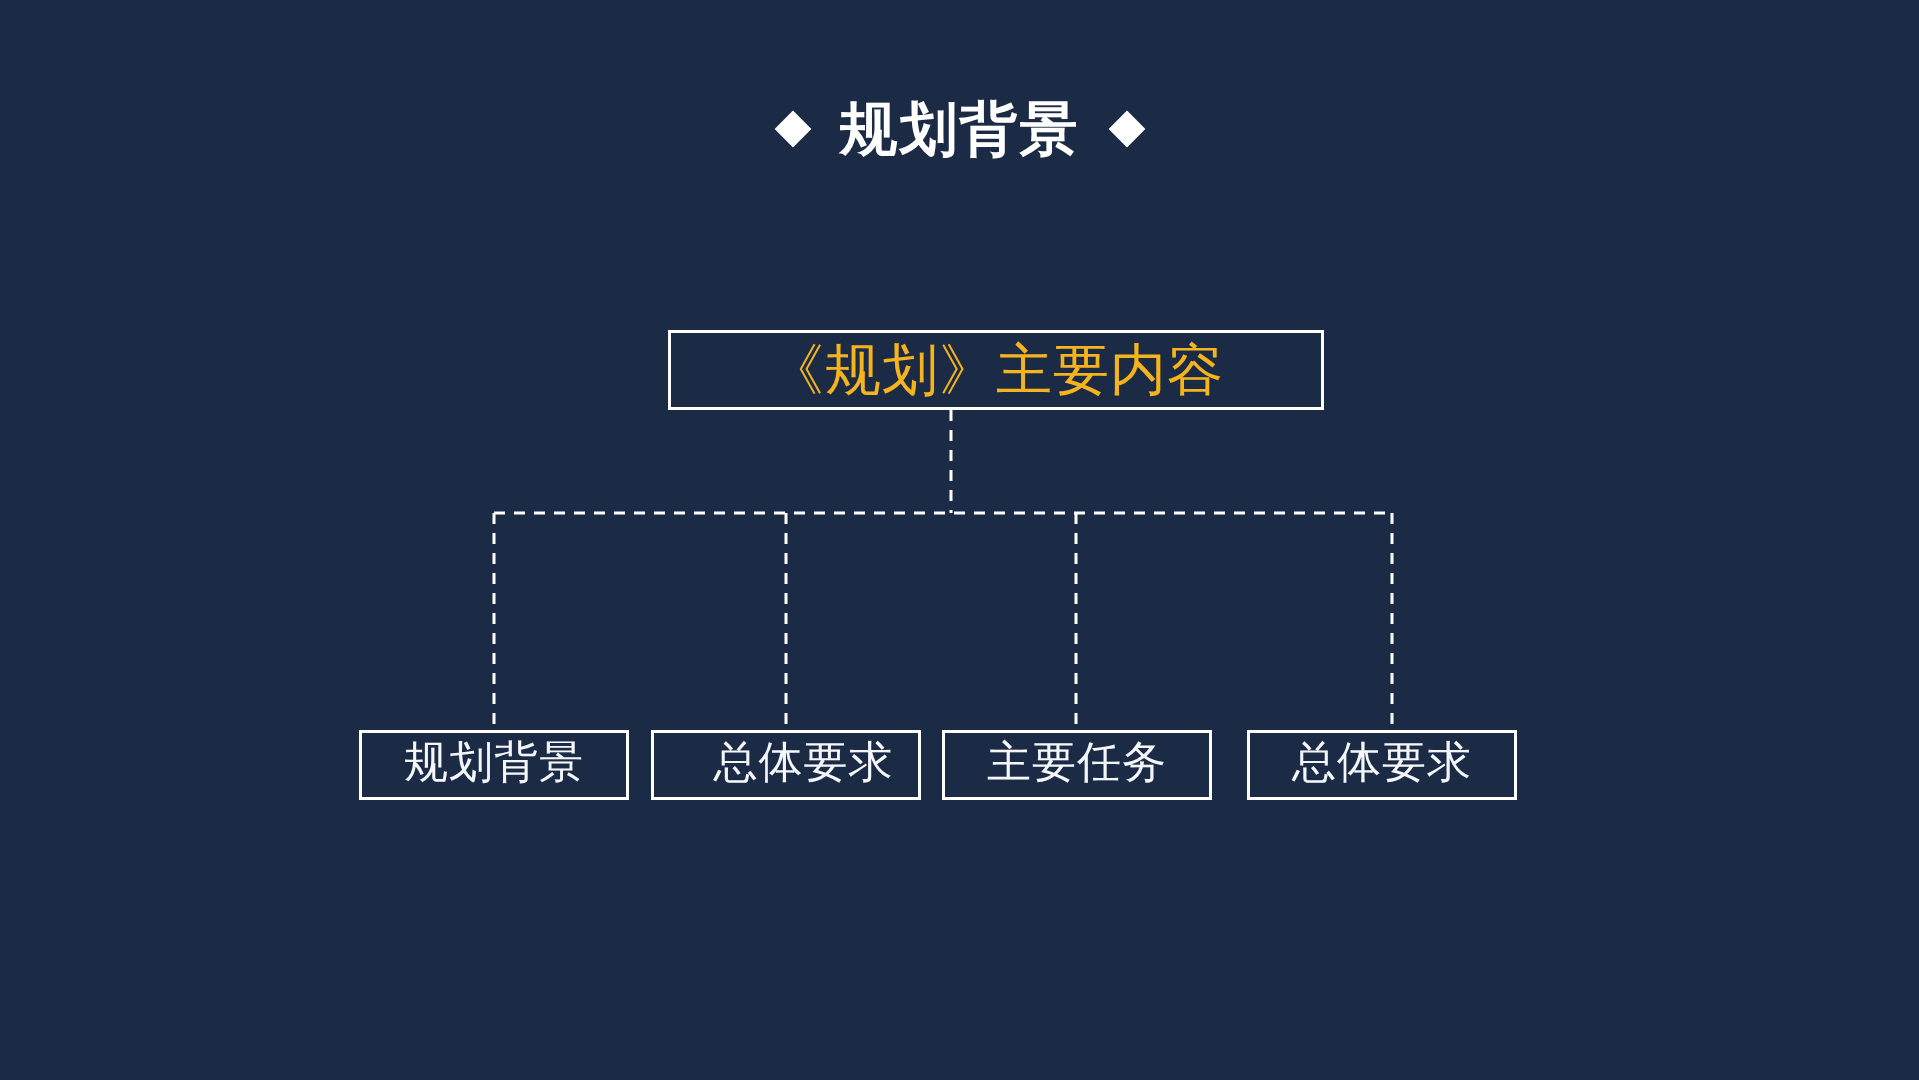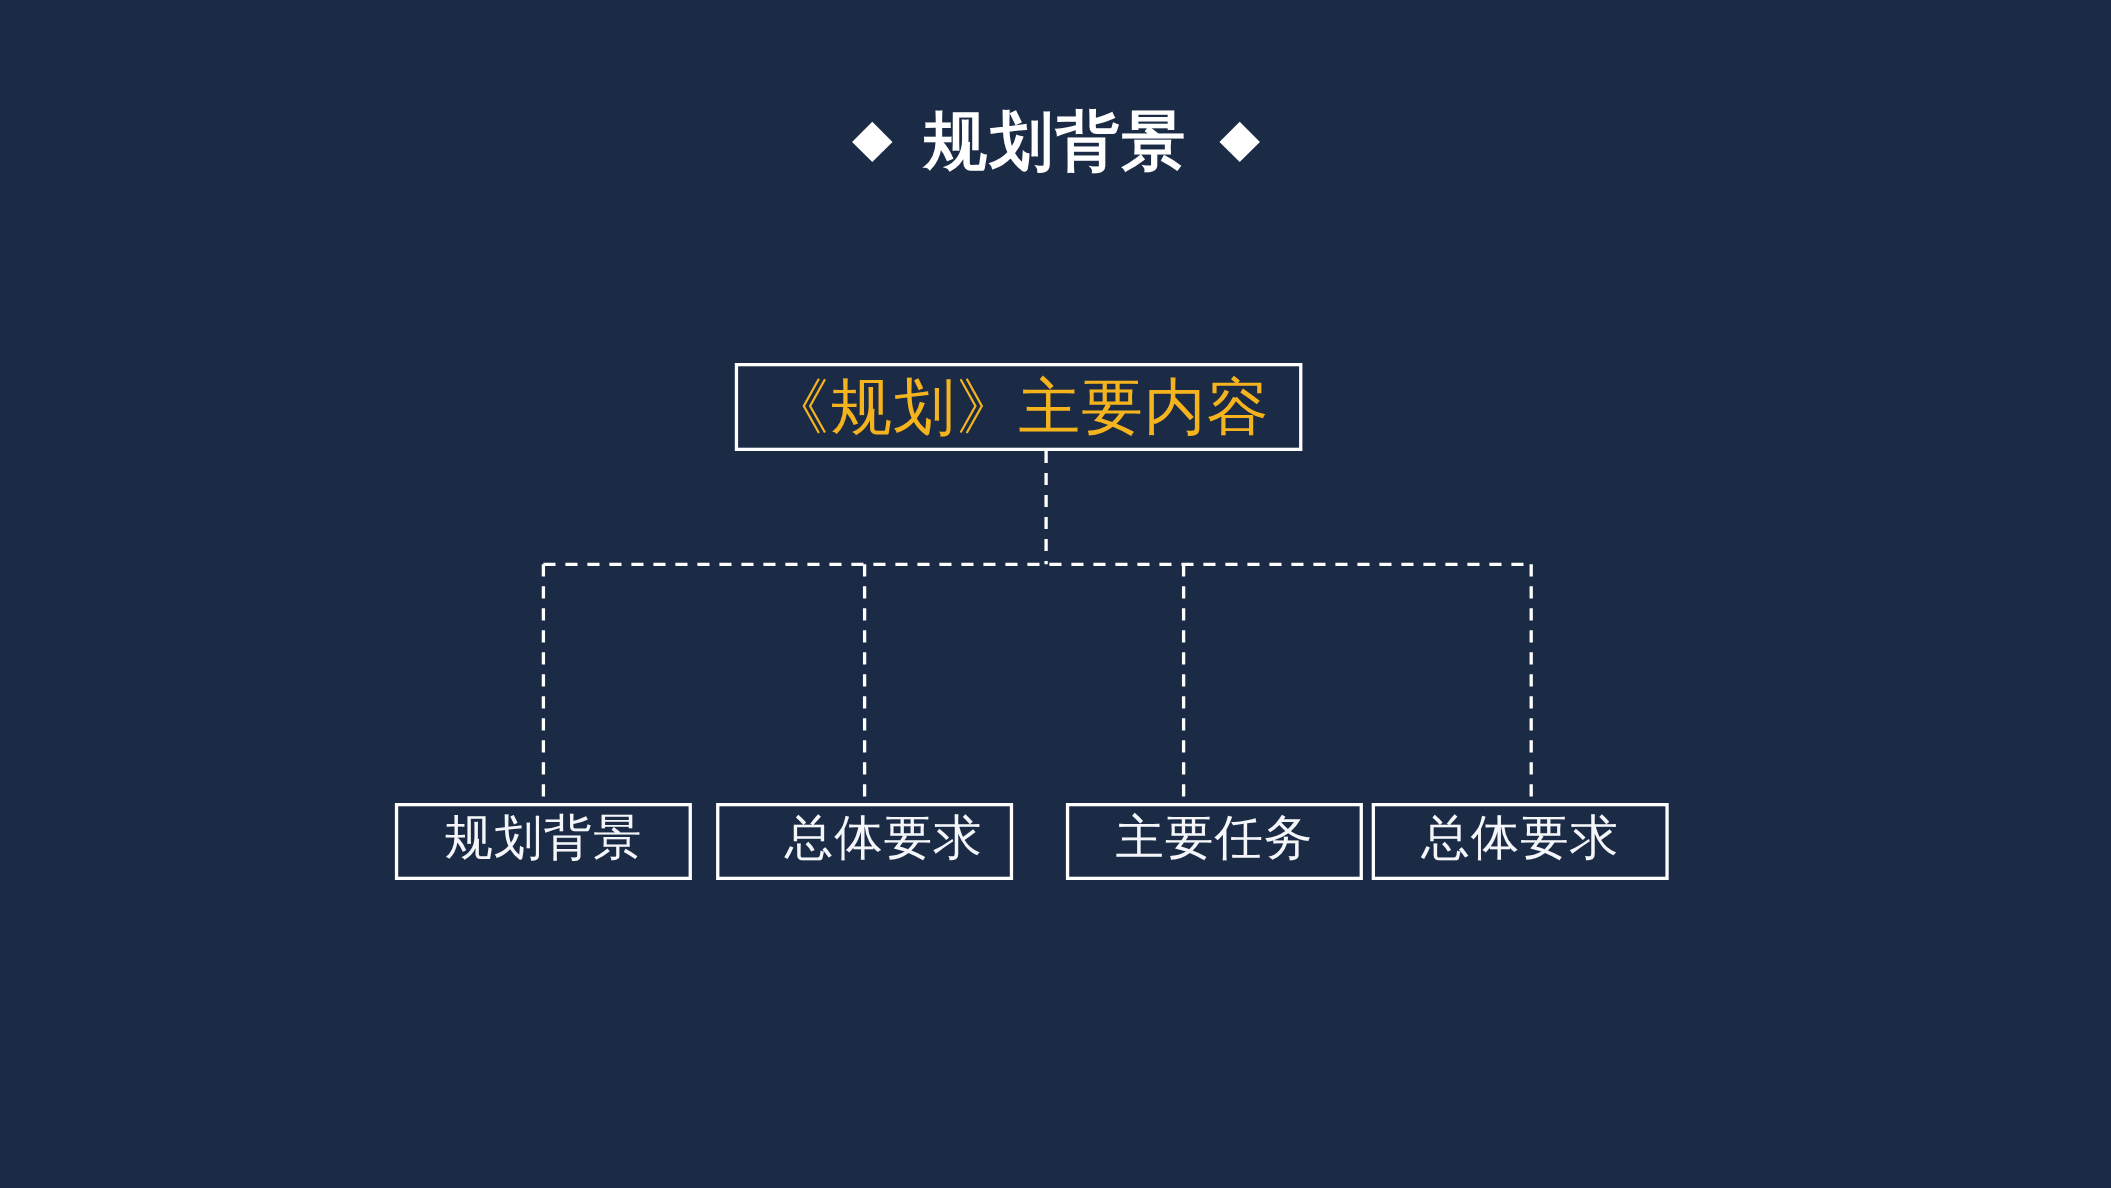--- a/index.html
+++ b/index.html
@@ -70,21 +70,21 @@
     background: transparent;
   }
   .node-label {
     white-space: nowrap;
     line-height: 1;
   }
 
   .root-node {
     left: 668px;
     top: 330px;
-    width: 516px;
+    width: 656px;
     height: 80px;
   }
   .root-node .node-label {
     font-size: 56px;
     color: #f5b41e;
     letter-spacing: 1px;
   }
 
   .leaf-node {
     top: 730px;
@@ -93,21 +93,21 @@
   }
   .leaf-node .node-label {
     font-size: 44px;
     color: #f4f6fa;
     letter-spacing: 1px;
     font-family: Liberation Mono, monospace;
   }
 
   .leaf-0 { left: 359px; }
   .leaf-1 { left: 651px; padding-left: 35px; }
-  .leaf-2 { left: 969px; }
+  .leaf-2 { left: 942px; }
   .leaf-3 { left: 1247px; }
 </style>
 </head>
 <body>
 
 <div id="slide">
 
   <div class="title-row">
     <span class="diamond"></span>
     <span class="title-text">规划背景</span>

